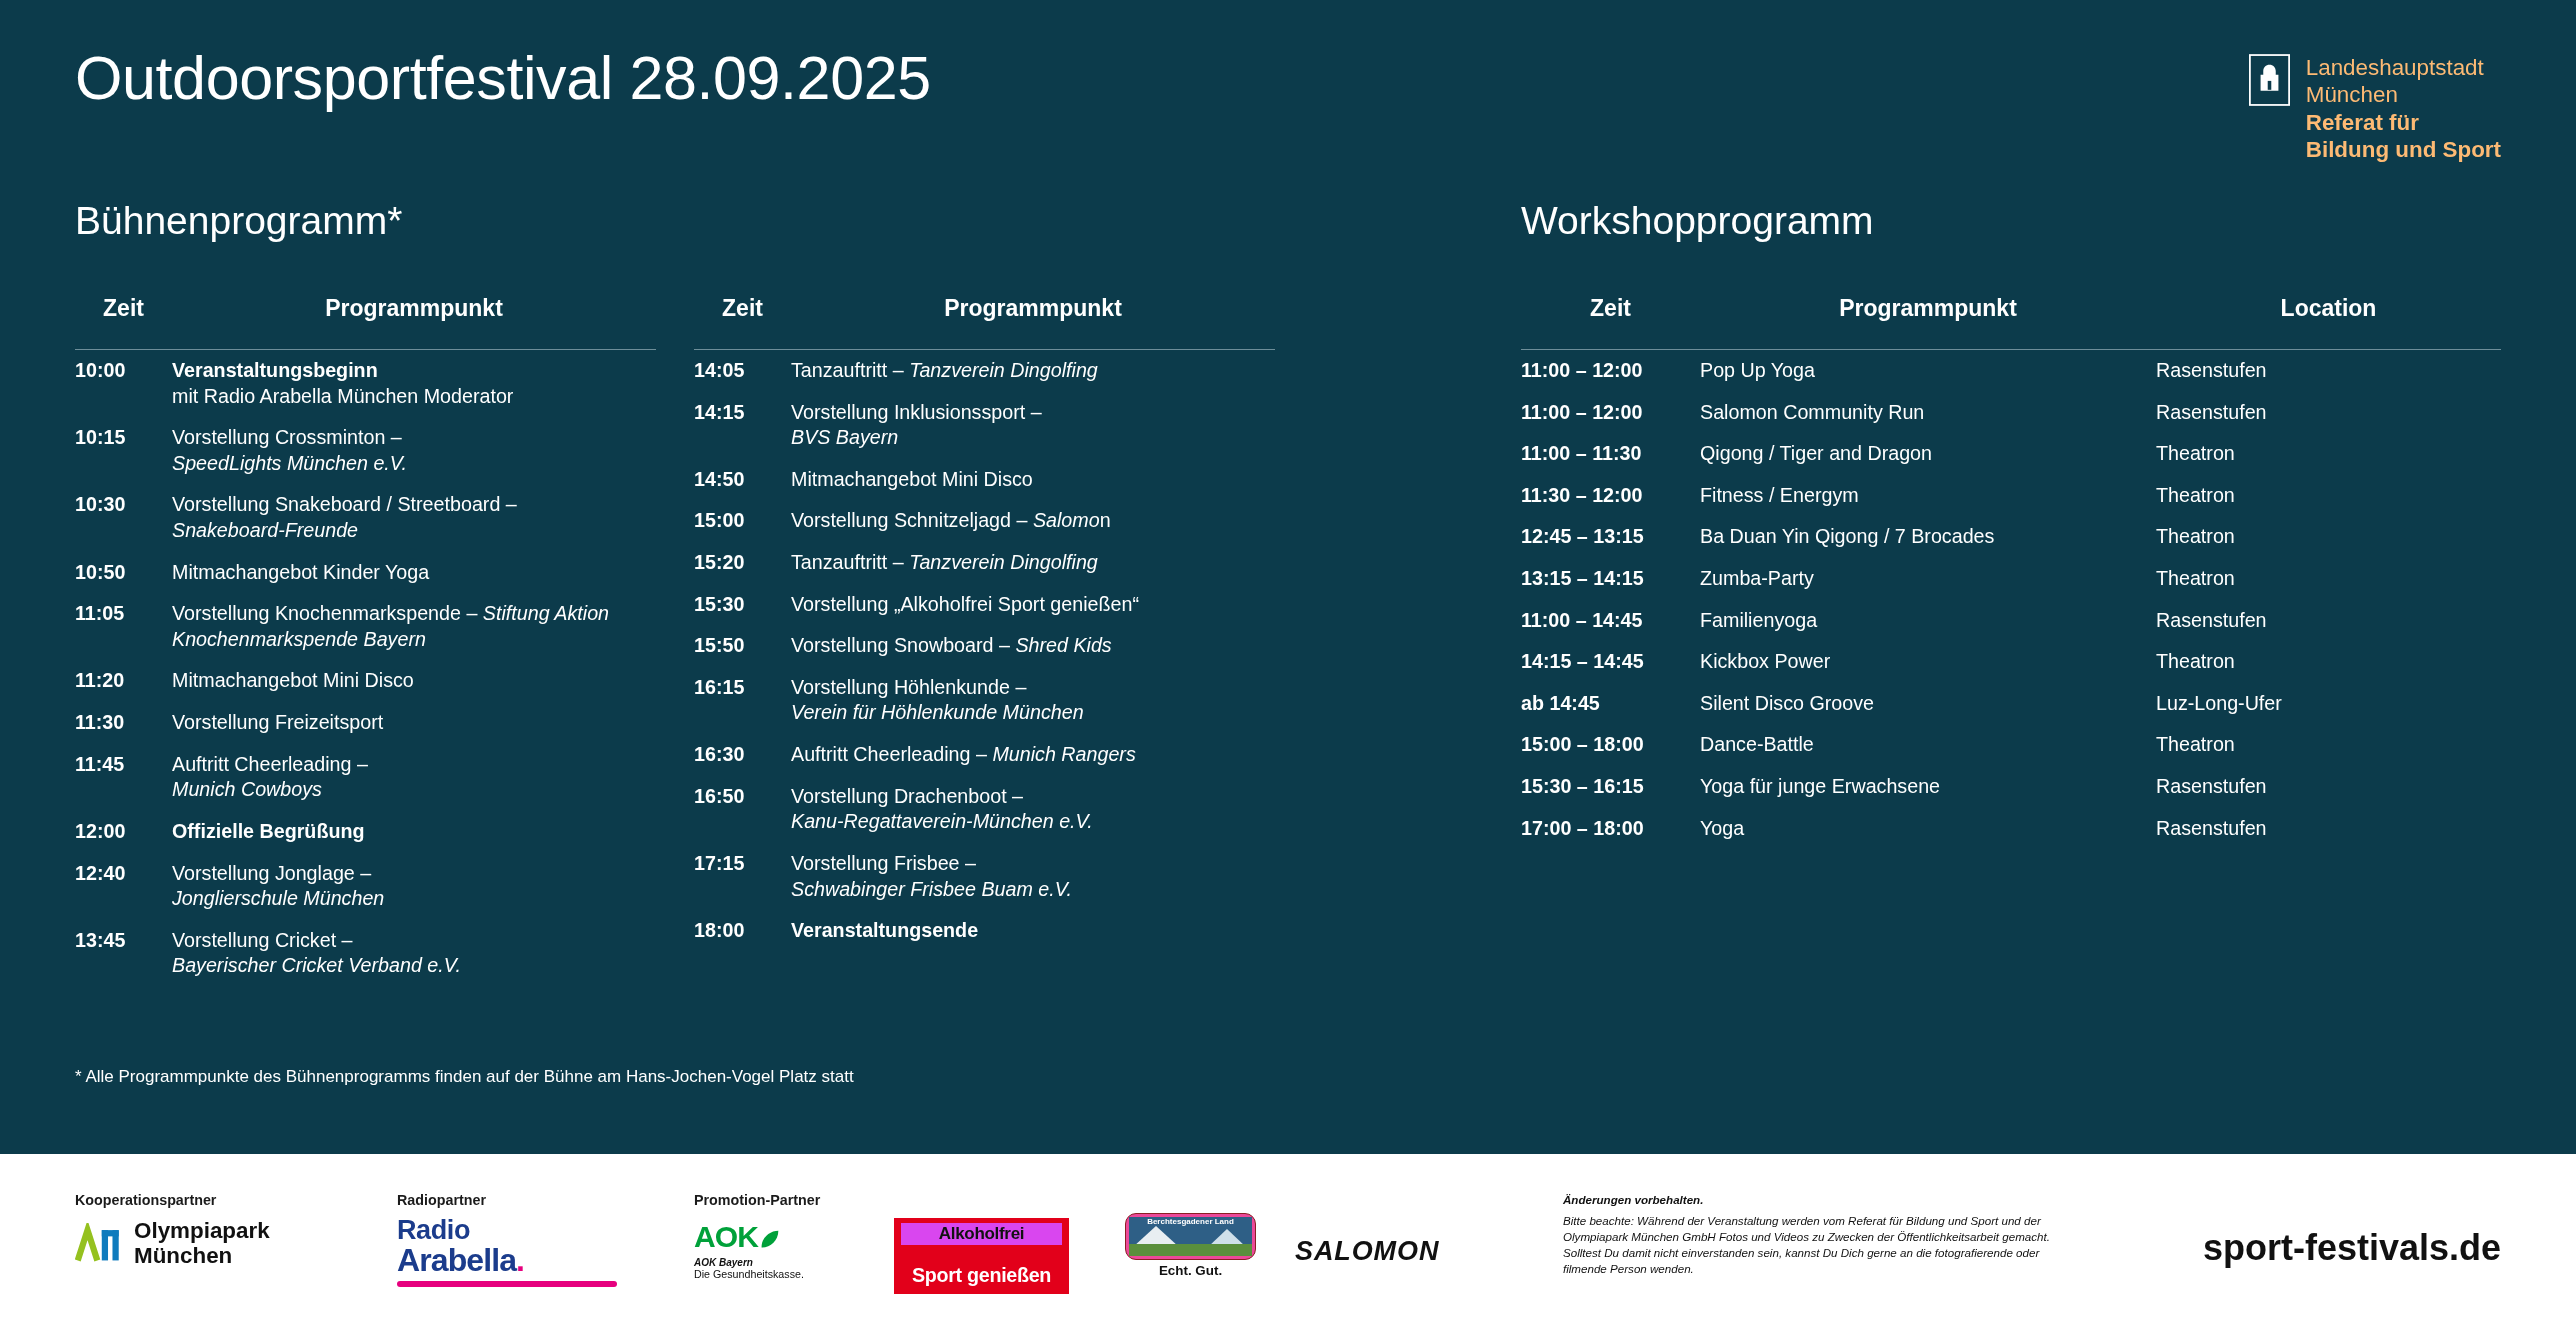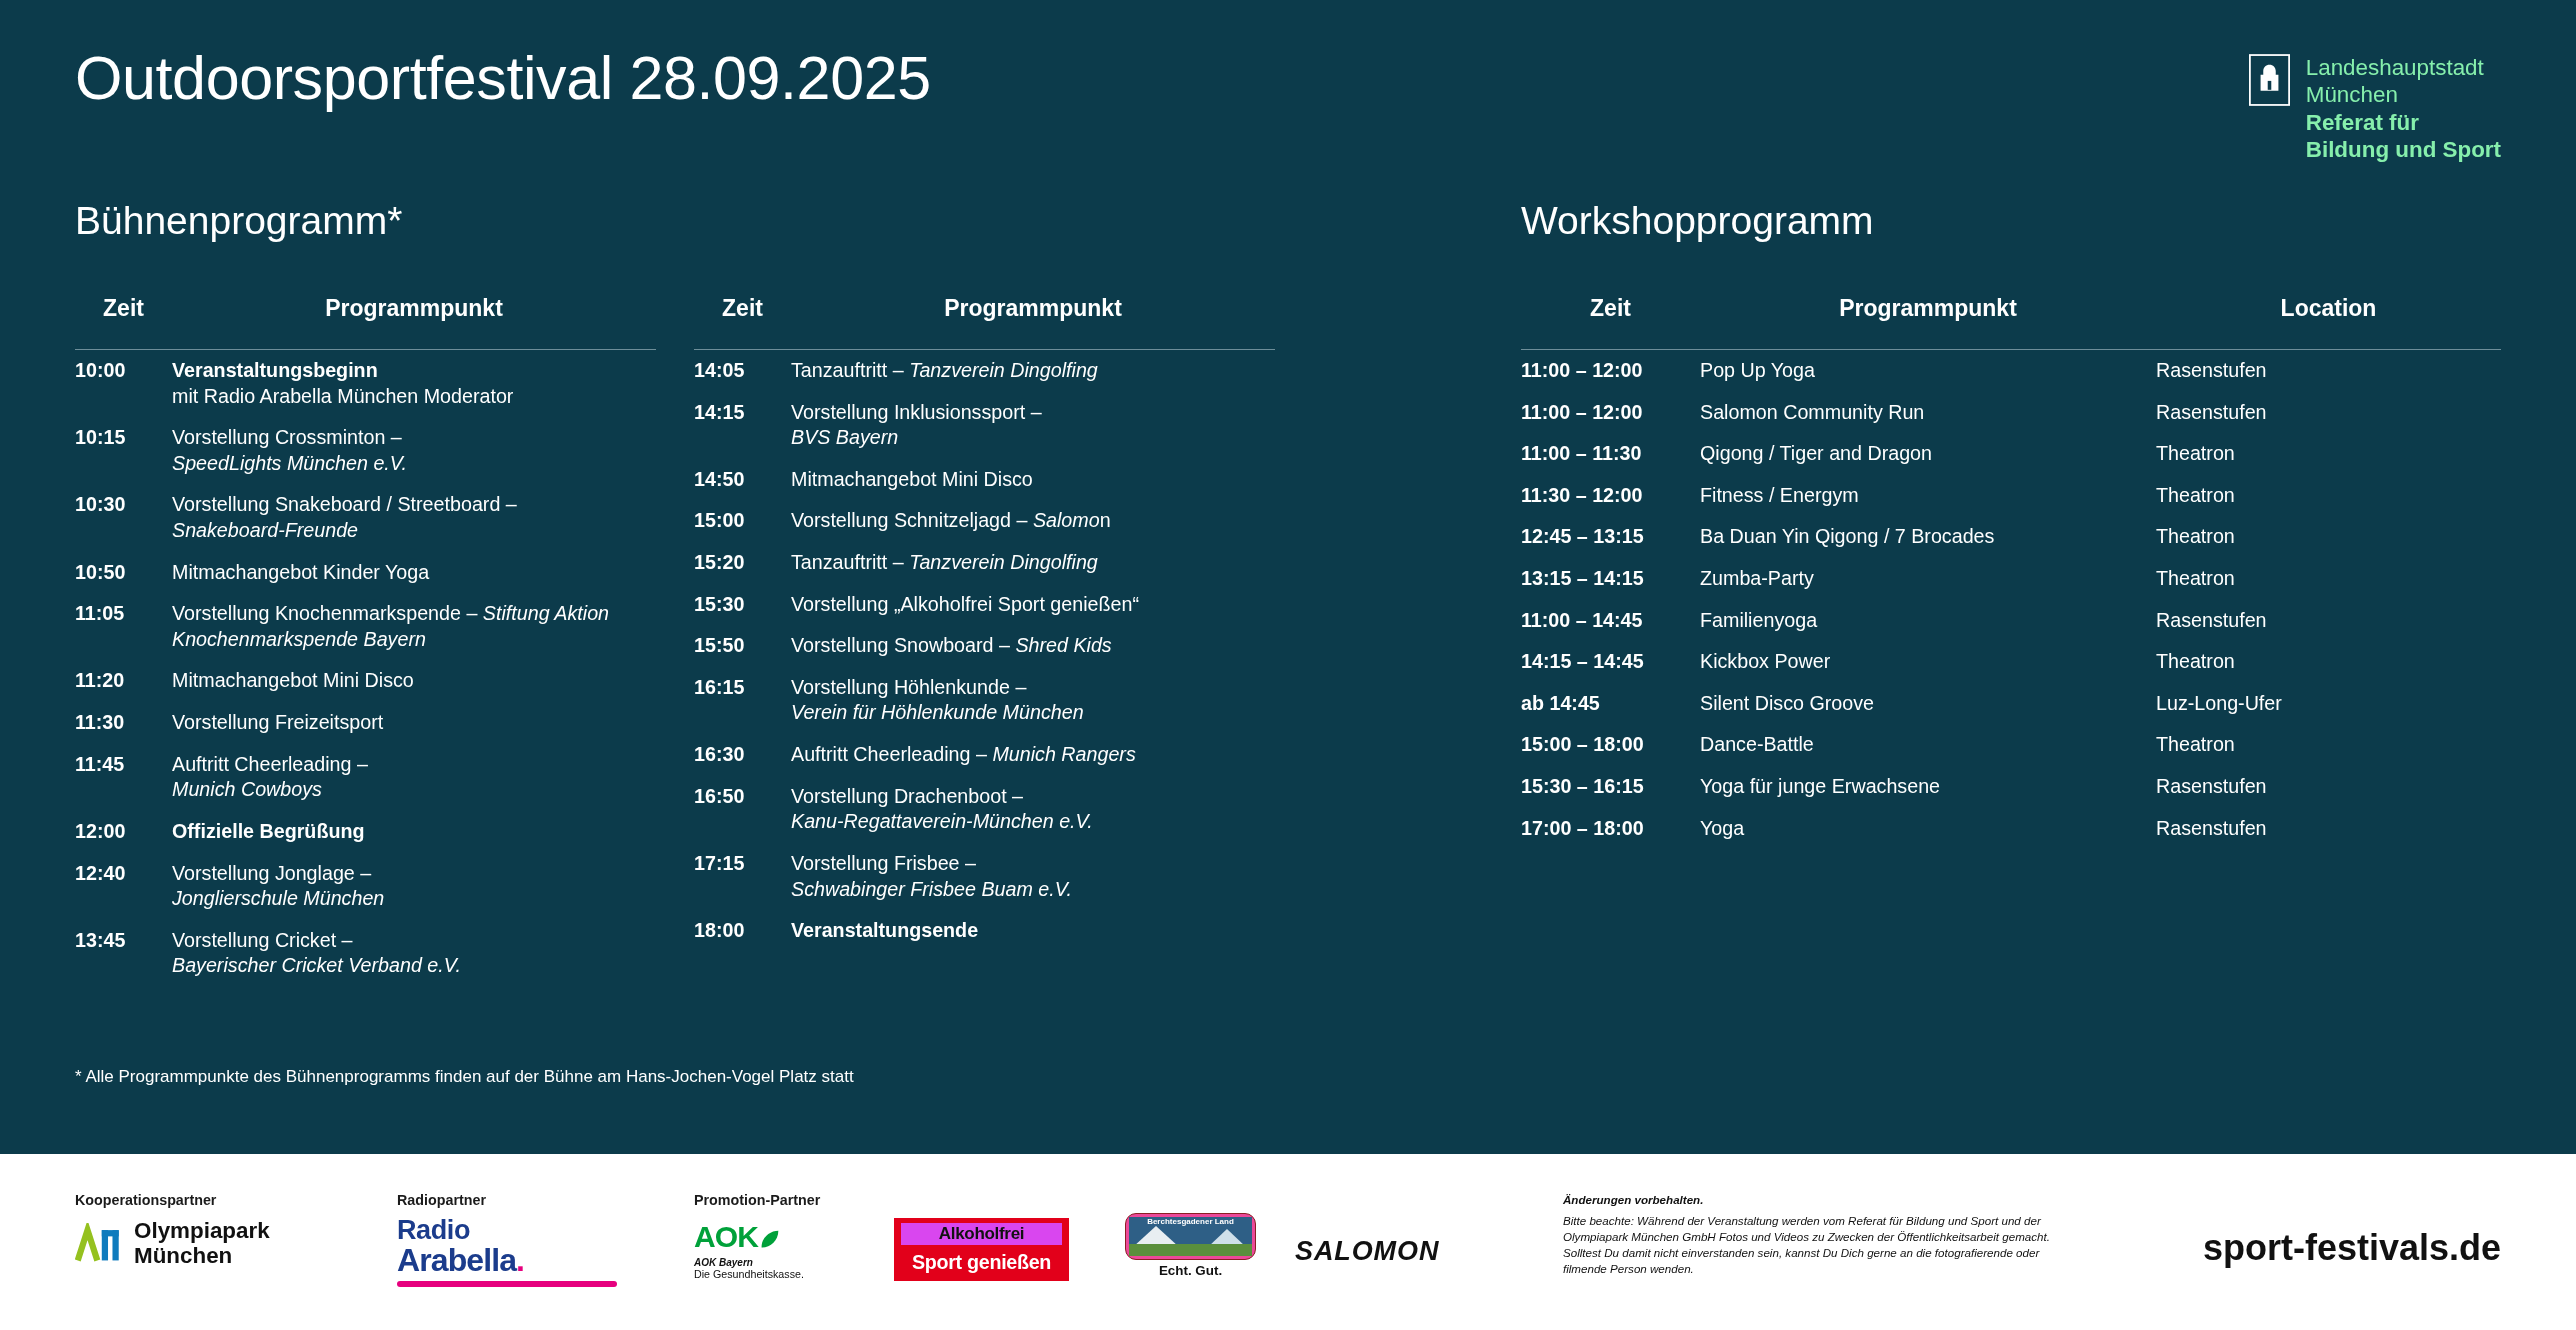--- a/index.html
+++ b/index.html
@@ -46,21 +46,21 @@
     gap: 16px;
   }
   .logo-crest {
     width: 41px;
     height: 52px;
     flex: 0 0 auto;
   }
   .logo-text {
     font-size: 22.4px;
     line-height: 1.22;
-    color: #86efac;
+    color: #fdba74;
     white-space: nowrap;
   }
   .logo-text .bold { font-weight: bold; }
 
   .sec-title {
     position: absolute;
     font-size: 39px;
     font-weight: 400;
     color: #ffffff;
     white-space: nowrap;
@@ -154,21 +154,21 @@
   
   .aok { position: absolute; left: 694px; top: 68px; width: 197px; }
   .aok .big { font-size: 30px; font-weight: bold; color: #00a13a; letter-spacing: -0.9px; line-height: 1; }
   .aok .s1 { font-size: 10px; font-weight: bold; color: #111; margin-top: 4.5px; font-style: italic; }
   .aok .s2 { font-size: 10.7px; color: #111; }
   .aok .leaf { display:inline-block; width: 23px; height: 23px; vertical-align: -3.6px; }
 
   
   .alk { position: absolute; left: 894px; top: 64px; width: 175px; background: #e2001a; padding: 5.4px 7.2px 7.2px 7.2px; }
   .alk .l1 { background: #d946ef; color: #111; font-size: 17px; font-weight: bold; text-align: center; padding: 0.9px 3.6px; letter-spacing: -0.3px; }
-  .alk .l2 { color: #ffffff; font-size: 19.7px; font-weight: bold; text-align: center; letter-spacing: -0.3px; margin-top: 6px; }
+  .alk .l2 { color: #ffffff; font-size: 19.7px; font-weight: bold; text-align: center; letter-spacing: -0.3px; margin-top: 19px; }
 
   
   .bgl { position: absolute; left: 1125px; top: 59px; width: 131px; text-align: center; }
   .bgl .pic { width: 131px; height: 47px; background: #ec4899; border: 1.8px solid #8b1f24; border-radius: 11px; position: relative; overflow: hidden; }
   .bgl .pic .sky { position: absolute; inset: 2.7px; background: #2e5f86; }
   .bgl .pic .mtn { position:absolute; left: 7.2px; bottom: 12.5px; width: 0; height: 0; border-left: 23px solid transparent; border-right: 23px solid transparent; border-bottom: 21.5px solid #e8eef2; }
   .bgl .pic .mtn2 { position:absolute; right: 9px; bottom: 12.5px; width: 0; height: 0; border-left: 19.7px solid transparent; border-right: 19.7px solid transparent; border-bottom: 18px solid #cfe0ea; }
   .bgl .pic .grass { position:absolute; left:2.7px; right:2.7px; bottom:2.7px; height: 12.5px; background: #5a8f3d; }
   .bgl .pic .ban { position:absolute; left: 0; right: 0; top: 2.7px; font-size: 8px; font-weight: bold; color: #fff; text-align:center; }
   .bgl .cap { font-size: 13.4px; font-weight: bold; color: #111; margin-top: 2.7px; text-align: center; }

